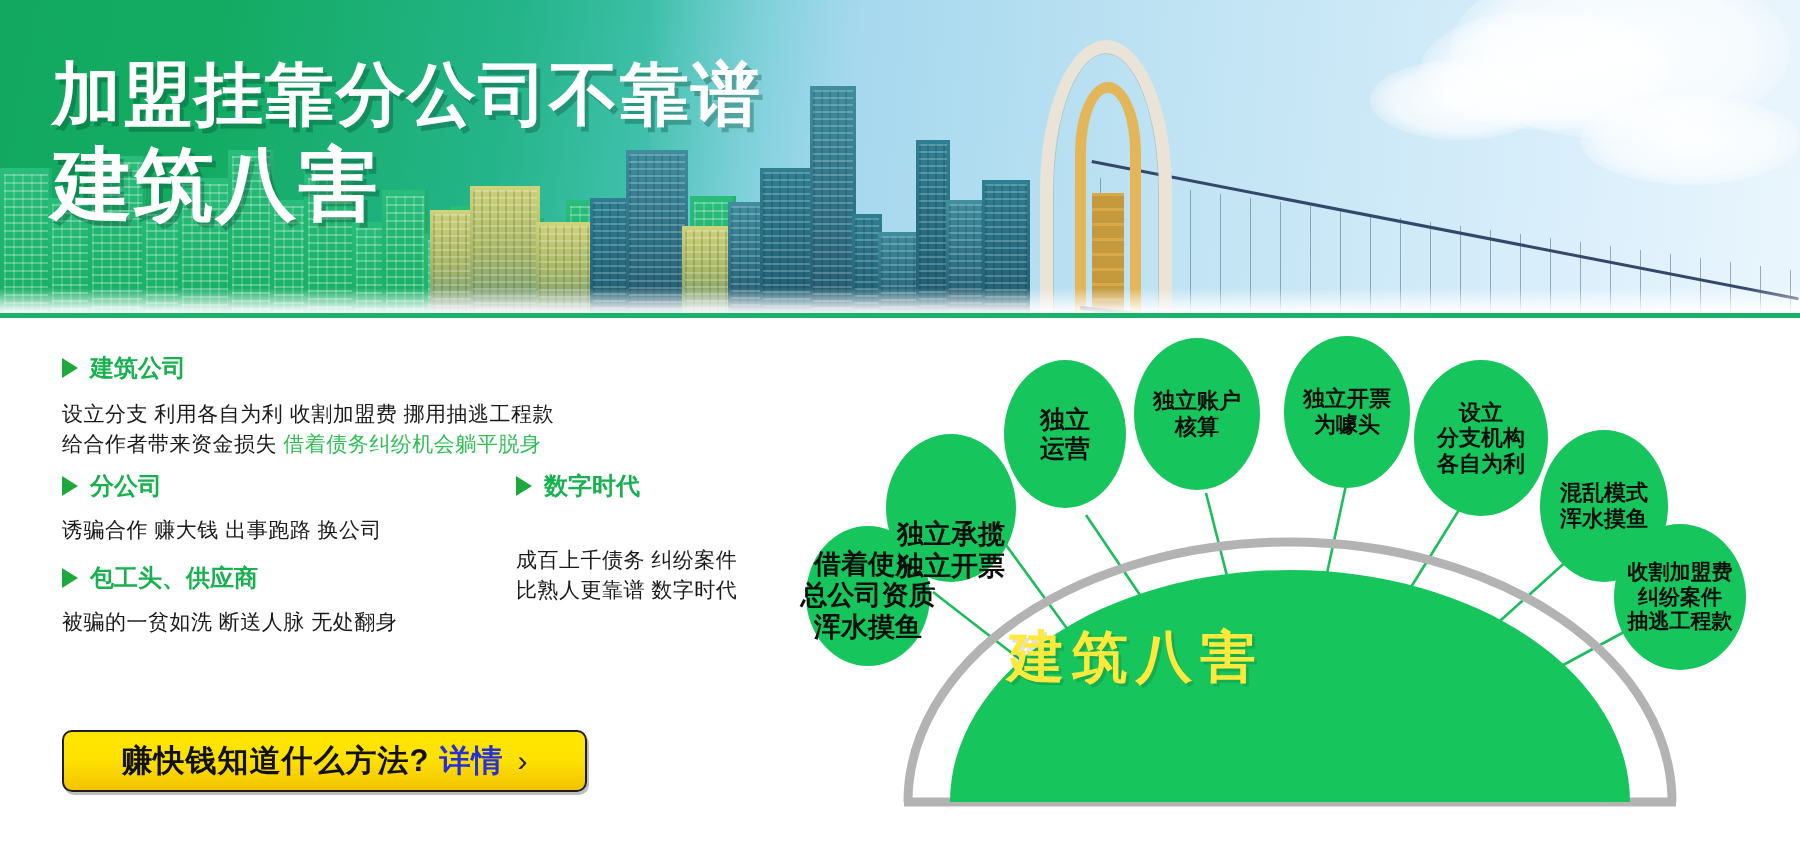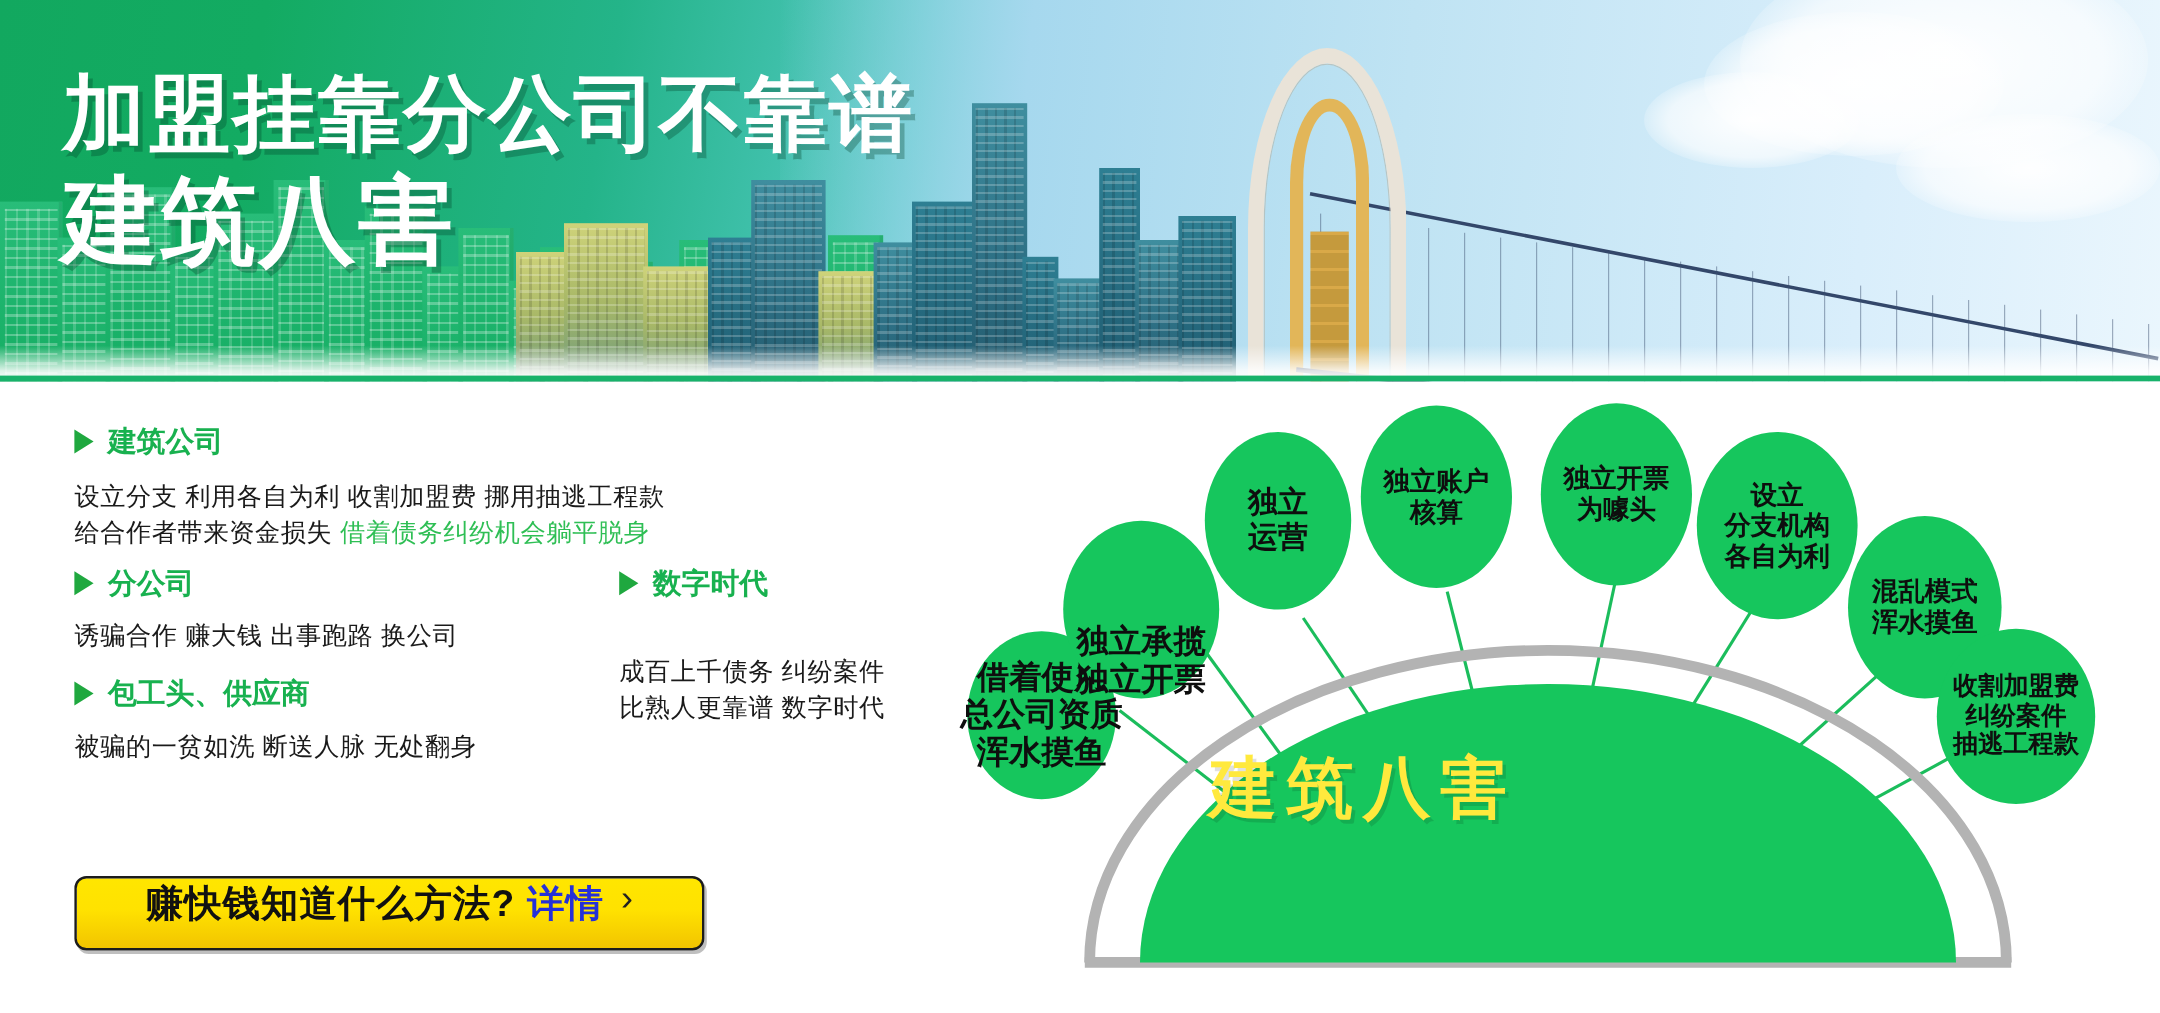--- a/index.html
+++ b/index.html
@@ -122,21 +122,21 @@
   .body-line {
     position: absolute; color: #1a1a1a; font-size: 21px; white-space: nowrap; letter-spacing: .5px;
   }
   .body-line .gr { color: #2fbf55; }
 
   
   .cta {
     position: absolute; left: 62px; top: 730px; width: 525px; height: 62px;
     background: linear-gradient(180deg,#ffe600 0%, #ffe200 45%, #f2c400 100%);
     border: 2px solid #1c1c1c; border-radius: 10px;
-    display: flex; justify-content: center; gap: 10px;
+    display: flex; align-items: center; justify-content: center; gap: 10px;
     box-shadow: 2px 3px 0 rgba(0,0,0,.25);
     cursor: pointer;
   }
   .cta .t1 { font-size: 31px; font-weight: bold; color: #111; letter-spacing: 1px; }
   .cta .t2 { font-size: 31px; font-weight: bold; color: #2530d8; letter-spacing: 1px; }
   .cta .arrow { font-size: 30px; color: #222; font-weight: 300; margin-left: 4px;}
 
   
   .diagram { position: absolute; left: 790px; top: 330px; width: 1010px; height: 514px; }
   .diagram svg { position: absolute; left: 0; top: 0; width: 1010px; height: 514px; }

